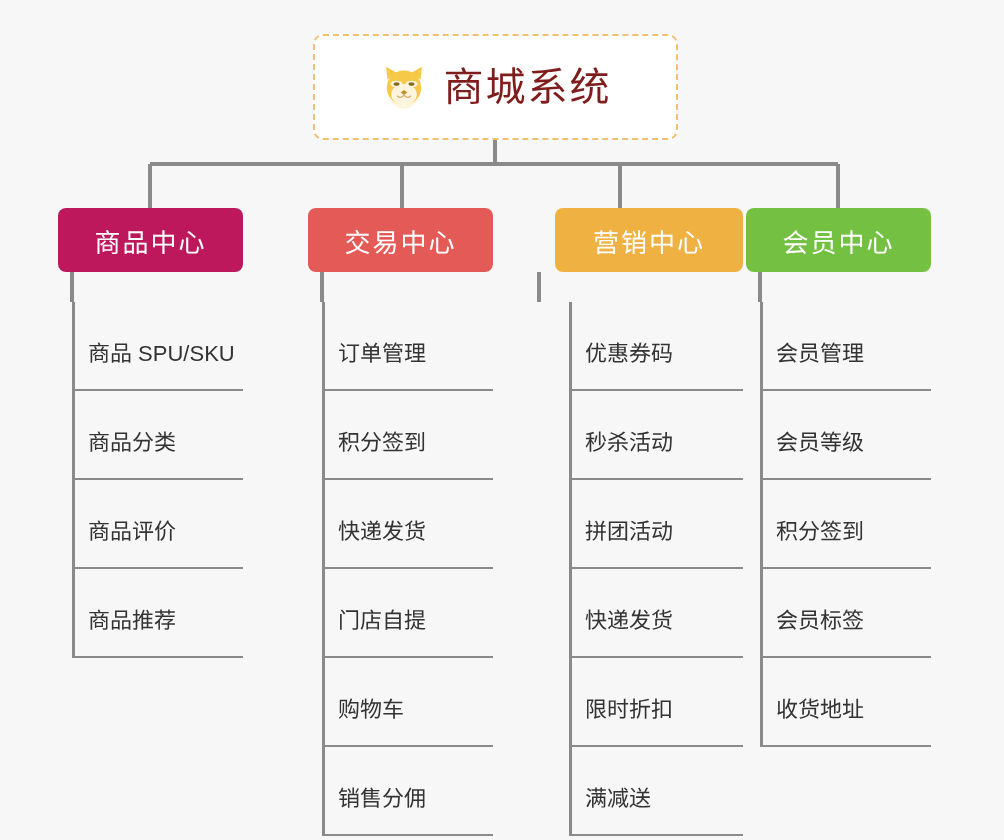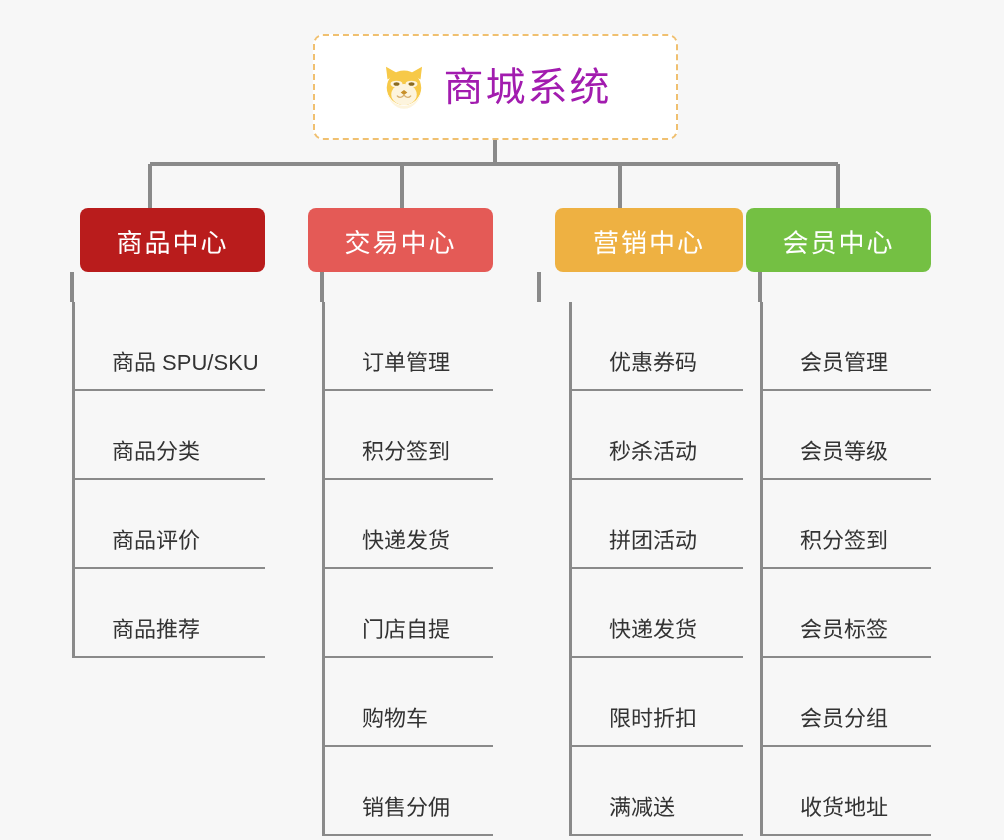--- a/index.html
+++ b/index.html
@@ -115,22 +115,22 @@
   }
   .leaf {
     position: relative;
     height: 89px;
     display: flex;
     align-items: flex-end;
   }
   .leaf-label {
     display: inline-block;
     position: relative;
-    margin-left: 40px;
-    padding-bottom: 16px;
+    margin-left: 16px;
+    padding-bottom: 25px;
     font-size: 22px;
     color: #333333;
     line-height: 1.1;
     white-space: nowrap;
   }
   
   .leaf::after {
     content: "";
     position: absolute;
     left: 0;
@@ -179,26 +179,26 @@
         <ellipse cx="22" cy="28" rx="8" ry="4.5" fill="#fdf4dd"></ellipse>
         <ellipse cx="42" cy="28" rx="8" ry="4.5" fill="#fdf4dd"></ellipse>
         <ellipse cx="22" cy="28" rx="4" ry="2.4" fill="#8a6a20"></ellipse>
         <ellipse cx="42" cy="28" rx="4" ry="2.4" fill="#8a6a20"></ellipse>
 
         <path d="M32 36 l4.5 3.2 -4.5 3.4 -4.5 -3.4 Z" fill="#c8902a"></path>
 
         <path d="M32 43 q-5 5 -9 1" stroke="#d8b070" stroke-width="1.6" fill="none" stroke-linecap="round"></path>
         <path d="M32 43 q5 5 9 1" stroke="#d8b070" stroke-width="1.6" fill="none" stroke-linecap="round"></path>
       </svg>
-      <span class="root-title" style="color: #a21caf;">商城系统</span>
+      <span class="root-title" style="color: #7f1d1d;">商城系统</span>
     </div>
   </div>
 
   <div class="branch branch-b1">
-    <div class="branch-header" style="background: #b91c1c; margin-left: 22px;">
+    <div class="branch-header" style="background: #be185d;">
       <span>商品中心</span>
     </div>
     <ul class="leaf-list">
       <li class="leaf">
           <span class="leaf-label">商品 SPU/SKU</span>
         </li>
       <li class="leaf">
           <span class="leaf-label">商品分类</span>
         </li>
       <li class="leaf">
@@ -273,21 +273,18 @@
       <li class="leaf">
           <span class="leaf-label">会员等级</span>
         </li>
       <li class="leaf">
           <span class="leaf-label">积分签到</span>
         </li>
       <li class="leaf">
           <span class="leaf-label">会员标签</span>
         </li>
       <li class="leaf">
-          <span class="leaf-label">会员分组</span>
-        </li>
-      <li class="leaf">
           <span class="leaf-label">收货地址</span>
         </li>
     </ul>
   </div>
 
 </div>
 
 </body></html>

